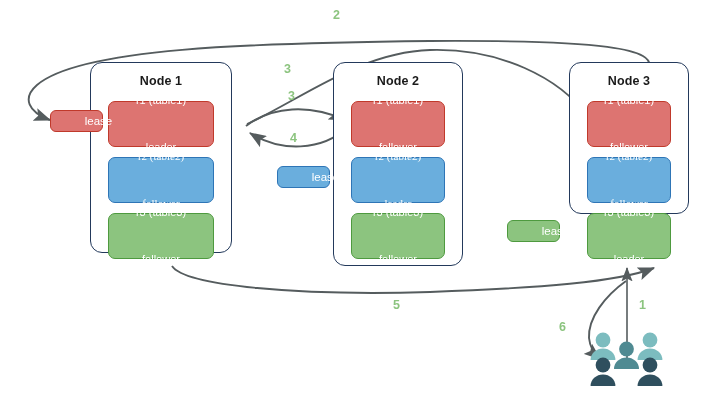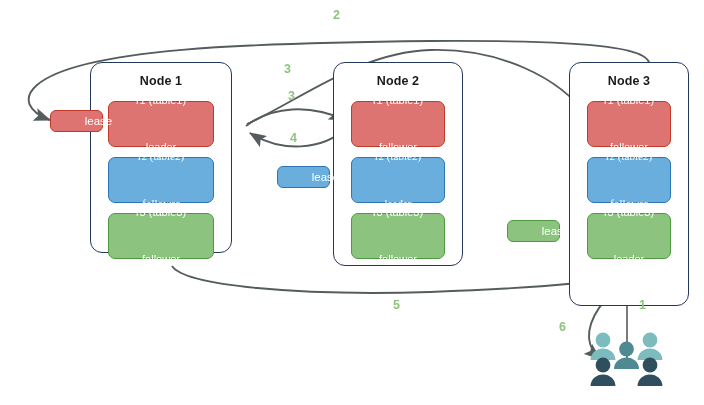--- a/index.html
+++ b/index.html
@@ -157,21 +157,21 @@
     <div class="replica rep-blue r2">
       <span class="ln">r2 (table2)</span>
       <span class="ln">leader</span>
     </div>
     <div class="replica rep-green r3">
       <span class="ln">r3 (table3)</span>
       <span class="ln">follower</span>
     </div>
   </div>
 
-  <div class="node-box" style="left:569px; top:62px; width:120px; height:244px;">
+  <div class="node-box" style="left:569px; top:62px; width:120px; height:152px;">
     <div class="node-title">Node 3</div>
 
     <div class="replica rep-red r1">
       <span class="ln">r1 (table1)</span>
       <span class="ln">follower</span>
     </div>
     <div class="replica rep-blue r2">
       <span class="ln">r2 (table2)</span>
       <span class="ln">follower</span>
     </div>

